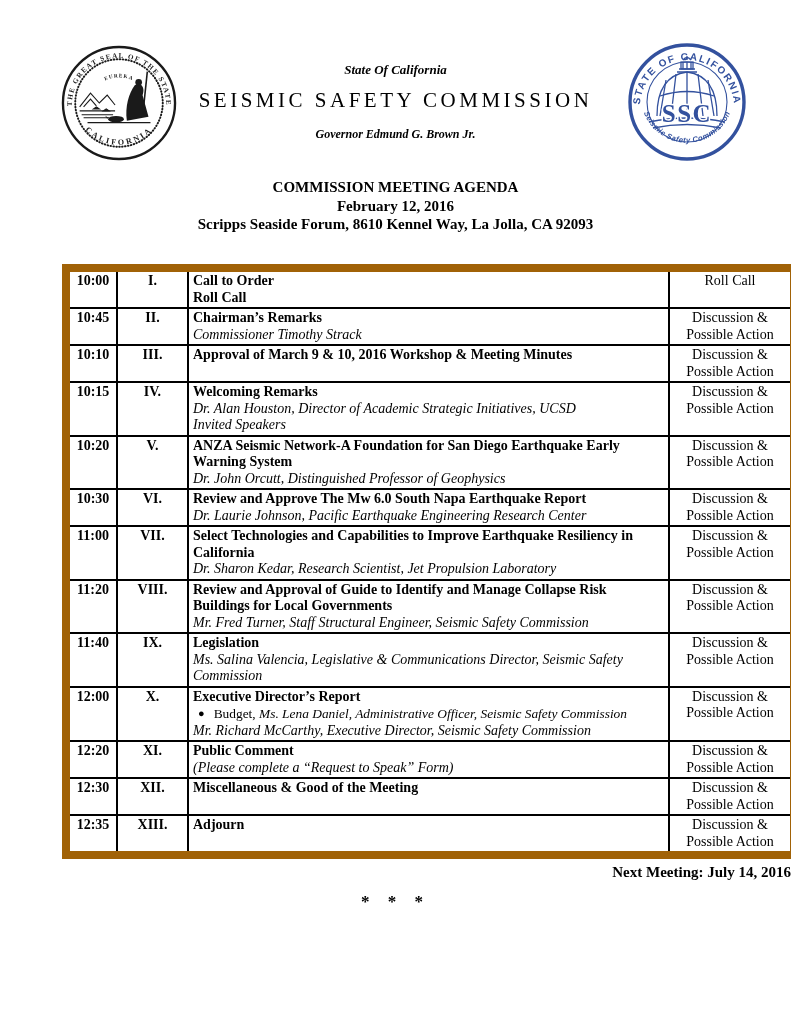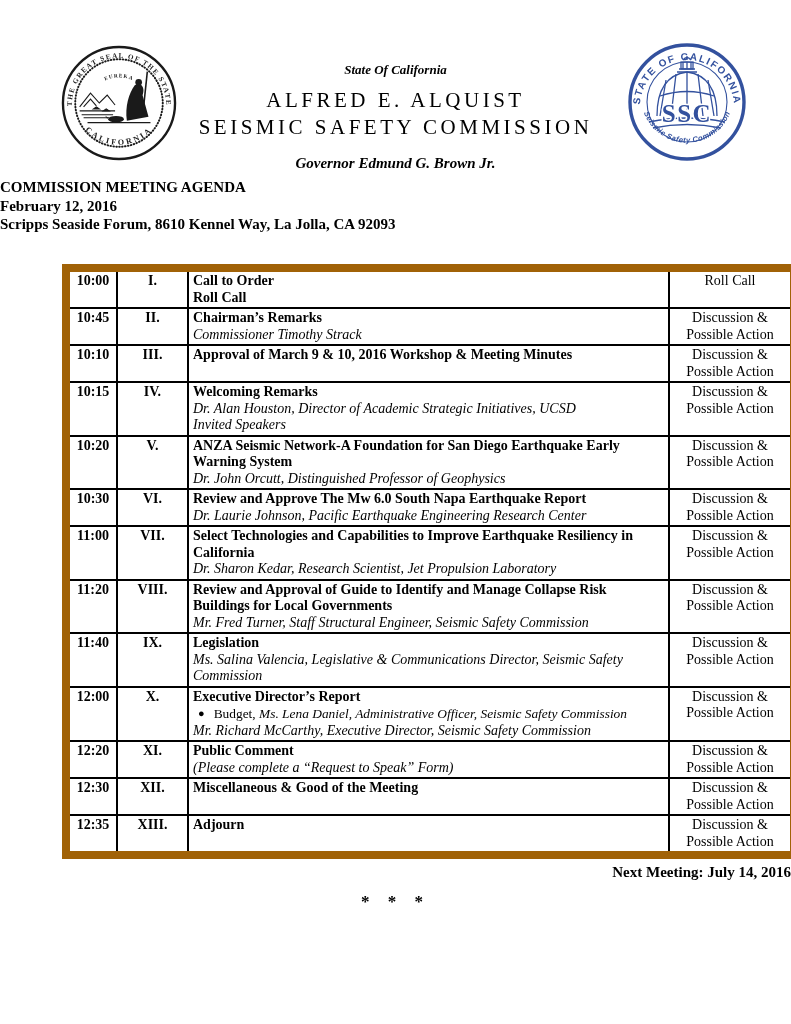--- a/index.html
+++ b/index.html
@@ -12,22 +12,22 @@
     font-family:"Liberation Serif", serif;
     overflow:hidden;
   }
   
   .header{position:relative;height:264px;}
   .seal-left{position:absolute;left:60px;top:44px;width:118px;height:118px;}
   .logo-right{position:absolute;left:627px;top:42px;width:120px;height:120px;color:var(--logo-blue,#33519e);}
   .header-center{position:absolute;left:150px;right:150px;top:62px;text-align:center;}
   .state-line{font-size:13px;font-weight:bold;font-style:italic;}
   .org-name{font-size:21px;letter-spacing:3.5px;line-height:1.3;margin-top:9px;}
-  .governor-line{font-size:15px;font-weight:bold;font-style:italic;margin-top:13px;}
-  .meeting-block{position:absolute;left:0;right:0;top:178px;text-align:left;font-weight:bold;font-size:15px;line-height:18.5px;}
+  .governor-line{font-size:12px;font-weight:bold;font-style:italic;margin-top:13px;}
+  .meeting-block{position:absolute;left:0;right:0;top:178px;text-align:center;font-weight:bold;font-size:15px;line-height:18.5px;}
   
   table.agenda{
     border-collapse:collapse;
     table-layout:fixed;
     margin:0 0 0 62px;
     width:700px;
     border:8px solid #a16207;
     font-size:14px;
   }
   table.agenda td{
@@ -89,21 +89,20 @@
         <rect x="88" y="28" width="1.6" height="46" transform="rotate(6 88 28)"></rect>
         <ellipse cx="57" cy="76.5" rx="8" ry="3.4"></ellipse>
         <path d="M49 75 l-3 -2 l2 3 z"></path>
       </g>
       <line x1="28" y1="80" x2="92" y2="80" stroke="#1a1a1a" stroke-width="1.2"></line>
     </svg>
 
     <div class="header-center">
       <div class="state-line">State Of California</div>
       <div class="org-name">
-        <div>ALFRED E. ALQUIST</div>
         <div>SEISMIC SAFETY COMMISSION</div>
       </div>
       <div class="governor-line">Governor Edmund G. Brown Jr.</div>
     </div>
 
     <div class="meeting-block">
       <div>COMMISSION MEETING AGENDA</div>
       <div>February 12, 2016</div>
       <div>Scripps Seaside Forum, 8610 Kennel Way, La Jolla, CA 92093</div>
     </div>

